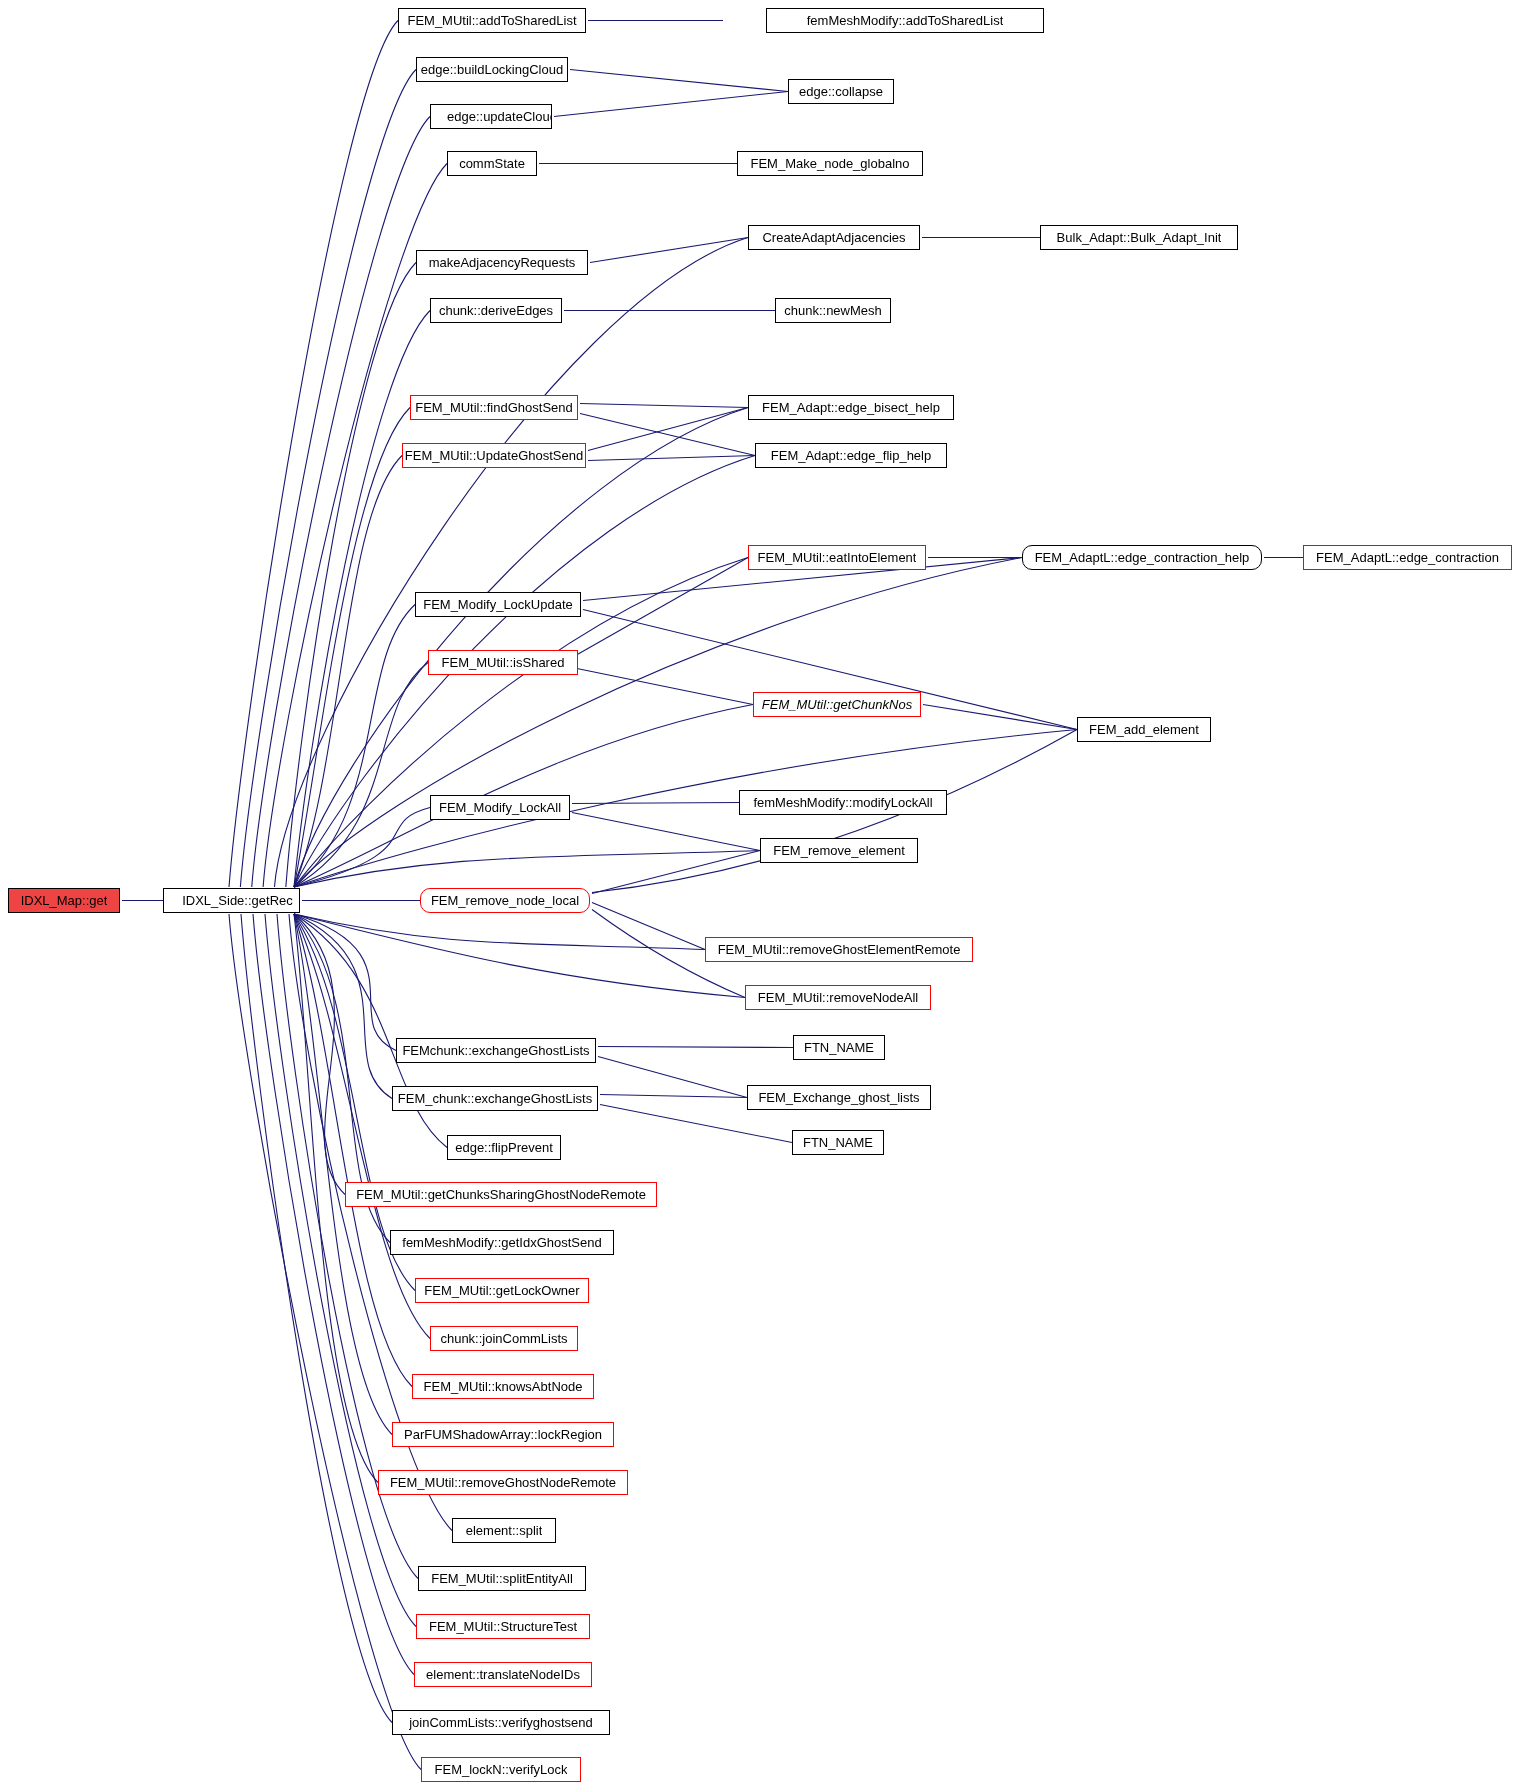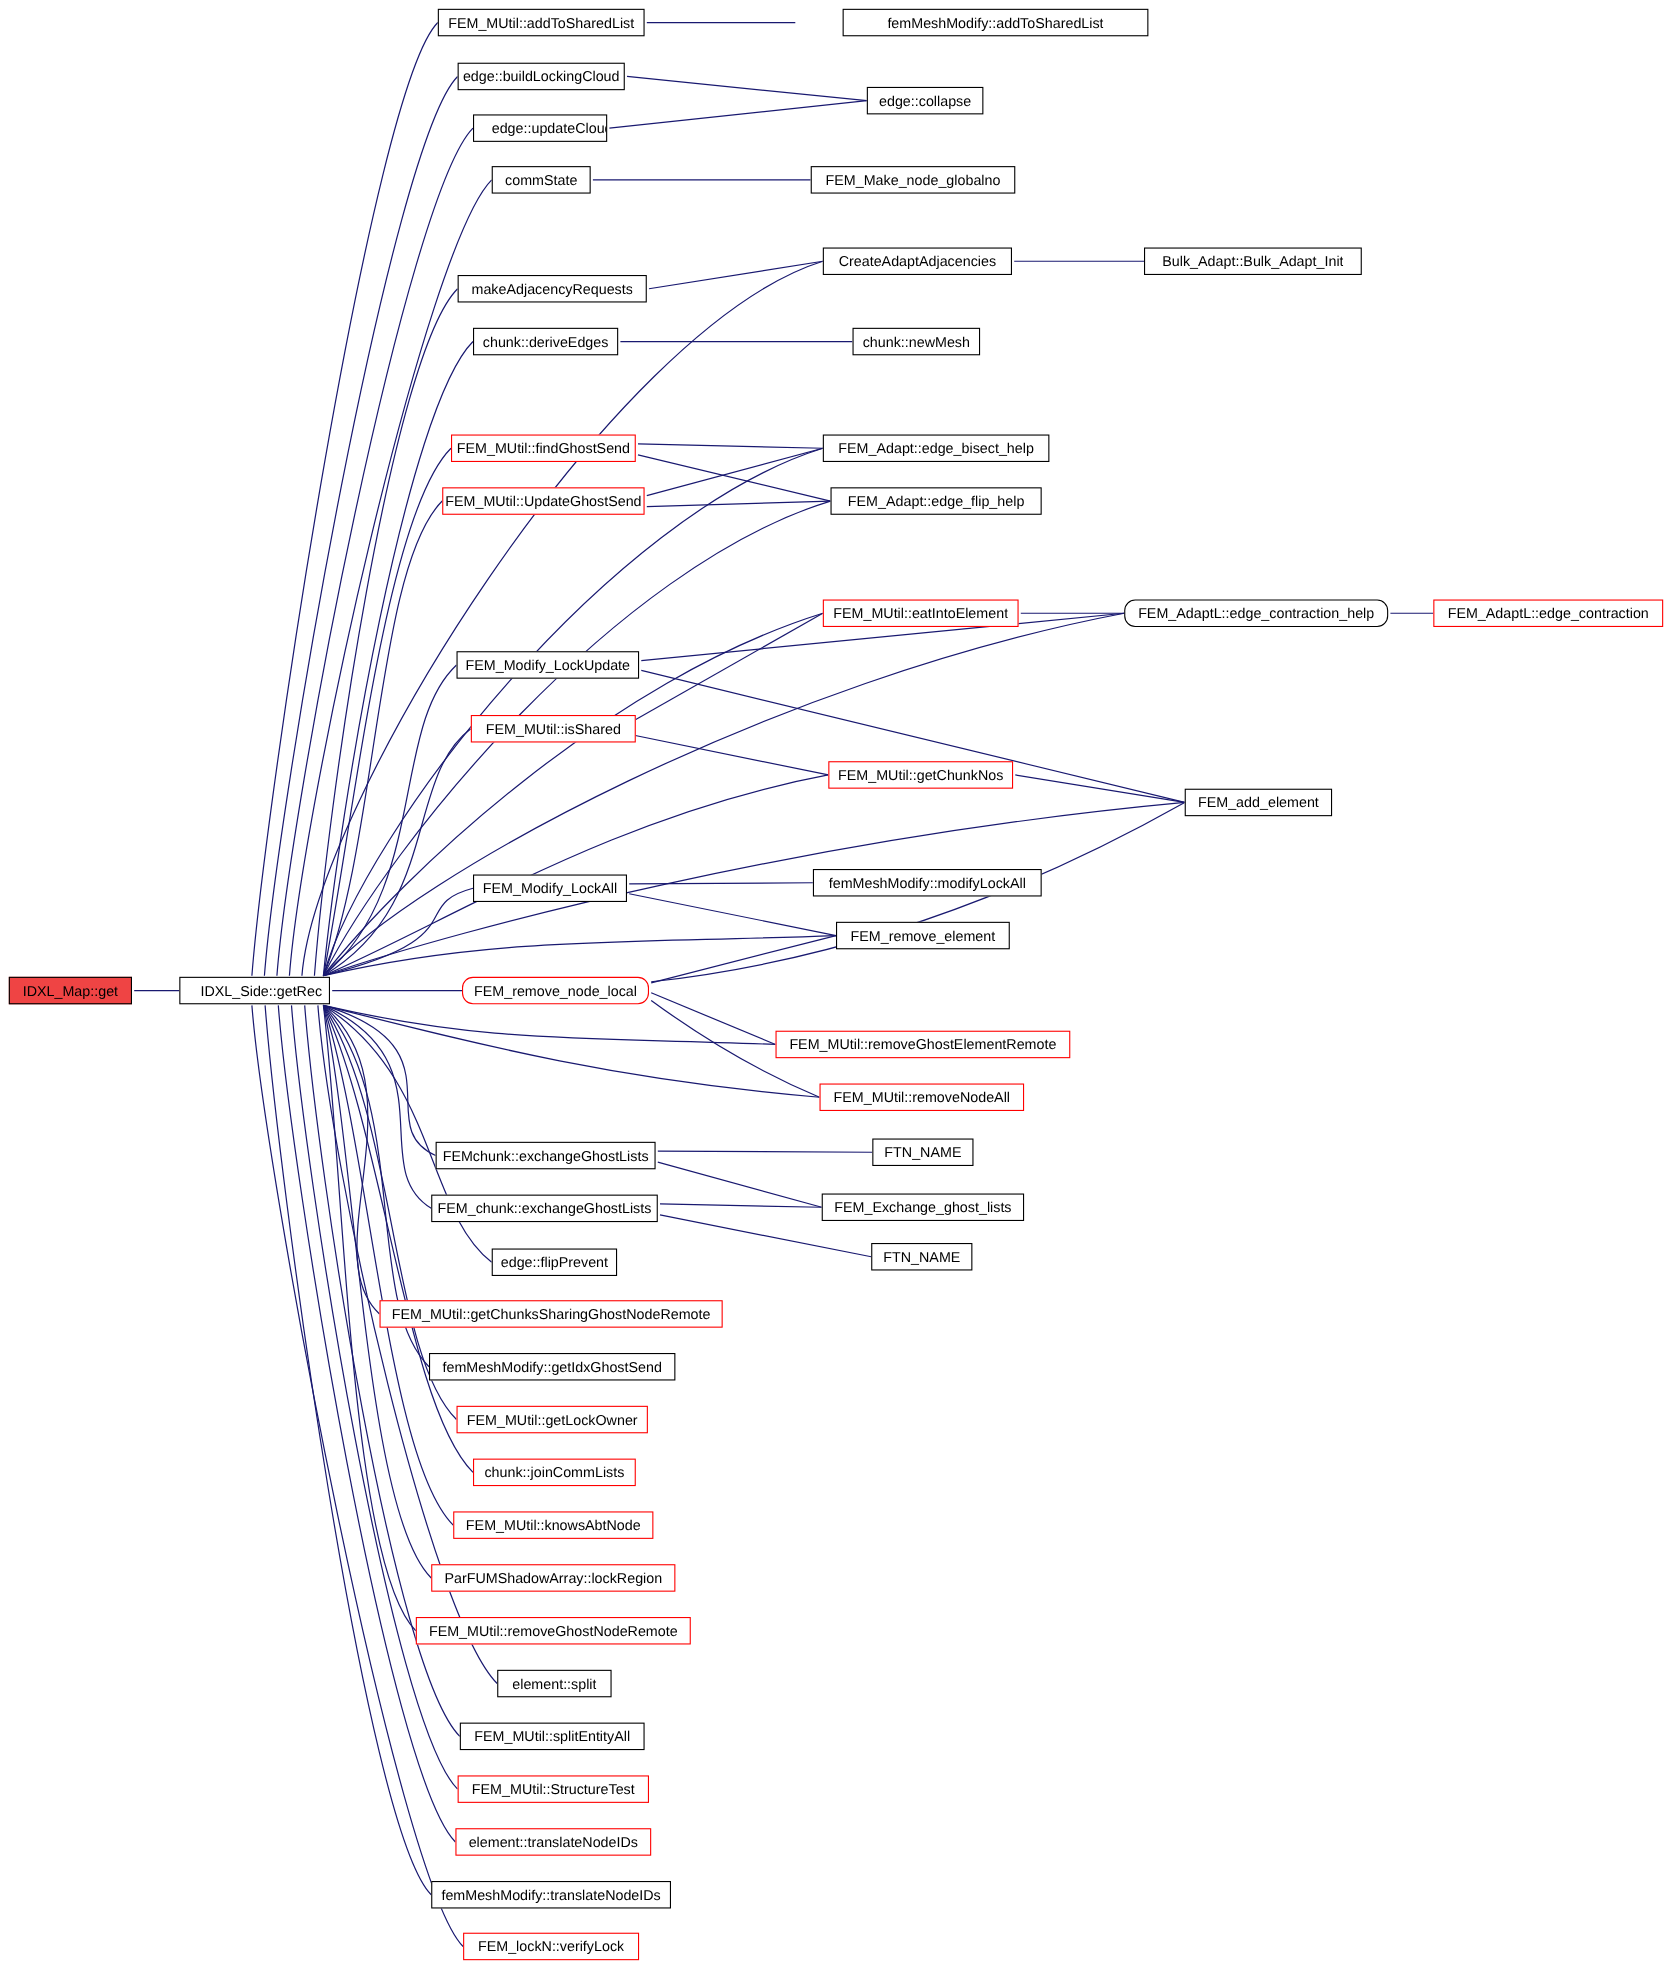--- a/index.html
+++ b/index.html
@@ -107,38 +107,38 @@
     <div class="node" style="left: 416px; top: 57px; width: 152px;"><span>edge::buildLockingCloud</span></div>
     <div class="node" style="left: 430px; top: 104px; width: 122px; padding-left: 16px;"><span>edge::updateCloud</span></div>
     <div class="node" style="left: 447px; top: 151px; width: 90px;"><span>commState</span></div>
     <div class="node" style="left: 416px; top: 250px; width: 172px;"><span>makeAdjacencyRequests</span></div>
     <div class="node" style="left: 430px; top: 298px; width: 132px;"><span>chunk::deriveEdges</span></div>
     <div class="node external" style="left: 410px; top: 395px; width: 168px;"><span>FEM_MUtil::findGhostSend</span></div>
     <div class="node external" style="left: 402px; top: 443px; width: 184px;"><span>FEM_MUtil::UpdateGhostSend</span></div>
     <div class="node external" style="left: 748px; top: 545px; width: 178px;"><span>FEM_MUtil::eatIntoElement</span></div>
     <div class="node" style="left: 415px; top: 592px; width: 166px;"><span>FEM_Modify_LockUpdate</span></div>
     <div class="node external" style="left: 428px; top: 650px; width: 150px;"><span>FEM_MUtil::isShared</span></div>
-    <div class="node external" style="left: 753px; top: 692px; width: 168px;"><span>FEM_MUtil::getChunkNos</span></div>
+    <div class="node external" style="left: 753px; top: 692px; width: 168px; font-style: italic;"><span>FEM_MUtil::getChunkNos</span></div>
     <div class="node" style="left: 430px; top: 795px; width: 140px;"><span>FEM_Modify_LockAll</span></div>
     <div class="node external" style="left: 420px; top: 888px; width: 170px; border-radius: 10px;"><span>FEM_remove_node_local</span></div>
     <div class="node" style="left: 396px; top: 1038px; width: 200px;"><span>FEMchunk::exchangeGhostLists</span></div>
     <div class="node" style="left: 392px; top: 1086px; width: 206px;"><span>FEM_chunk::exchangeGhostLists</span></div>
     <div class="node" style="left: 447px; top: 1135px; width: 114px;"><span>edge::flipPrevent</span></div>
     <div class="node external" style="left: 345px; top: 1182px; width: 312px;"><span>FEM_MUtil::getChunksSharingGhostNodeRemote</span></div>
     <div class="node" style="left: 390px; top: 1230px; width: 224px;"><span>femMeshModify::getIdxGhostSend</span></div>
     <div class="node external" style="left: 415px; top: 1278px; width: 174px;"><span>FEM_MUtil::getLockOwner</span></div>
     <div class="node external" style="left: 430px; top: 1326px; width: 148px;"><span>chunk::joinCommLists</span></div>
     <div class="node external" style="left: 412px; top: 1374px; width: 182px;"><span>FEM_MUtil::knowsAbtNode</span></div>
     <div class="node external" style="left: 392px; top: 1422px; width: 222px;"><span>ParFUMShadowArray::lockRegion</span></div>
     <div class="node external" style="left: 378px; top: 1470px; width: 250px;"><span>FEM_MUtil::removeGhostNodeRemote</span></div>
     <div class="node" style="left: 452px; top: 1518px; width: 104px;"><span>element::split</span></div>
     <div class="node" style="left: 418px; top: 1566px; width: 168px;"><span>FEM_MUtil::splitEntityAll</span></div>
     <div class="node external" style="left: 416px; top: 1614px; width: 174px;"><span>FEM_MUtil::StructureTest</span></div>
     <div class="node external" style="left: 414px; top: 1662px; width: 178px;"><span>element::translateNodeIDs</span></div>
-    <div class="node" style="left: 392px; top: 1710px; width: 218px;"><span>femMeshModify::translateNodeIDs</span></div>
+    <div class="node" style="left: 392px; top: 1710px; width: 218px;"><span>joinCommLists::verifyghostsend</span></div>
     <div class="node external" style="left: 421px; top: 1757px; width: 160px;"><span>FEM_lockN::verifyLock</span></div>
     <div class="node" style="left: 766px; top: 8px; width: 278px;"><span>femMeshModify::addToSharedList</span></div>
     <div class="node" style="left: 788px; top: 79px; width: 106px;"><span>edge::collapse</span></div>
     <div class="node" style="left: 737px; top: 151px; width: 186px;"><span>FEM_Make_node_globalno</span></div>
     <div class="node" style="left: 748px; top: 225px; width: 172px;"><span>CreateAdaptAdjacencies</span></div>
     <div class="node" style="left: 1040px; top: 225px; width: 198px;"><span>Bulk_Adapt::Bulk_Adapt_Init</span></div>
     <div class="node" style="left: 775px; top: 298px; width: 116px;"><span>chunk::newMesh</span></div>
     <div class="node" style="left: 748px; top: 395px; width: 206px;"><span>FEM_Adapt::edge_bisect_help</span></div>
     <div class="node" style="left: 755px; top: 443px; width: 192px;"><span>FEM_Adapt::edge_flip_help</span></div>
     <div class="node" style="left: 1022px; top: 545px; width: 240px; border-radius: 10px;"><span>FEM_AdaptL::edge_contraction_help</span></div>

